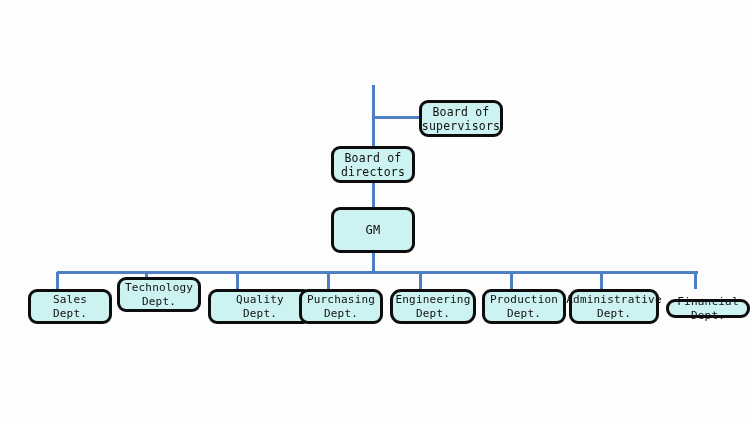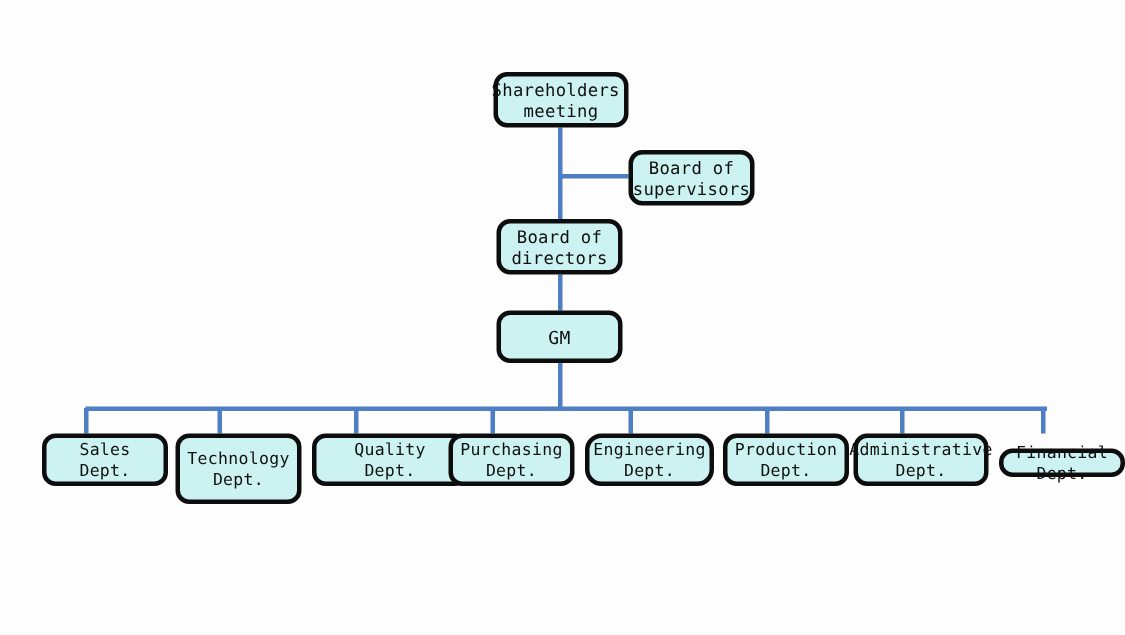--- a/index.html
+++ b/index.html
@@ -59,35 +59,33 @@
       <div class="conn v" style="left: 56px; top: 272px; height: 17px;"></div>
       <div class="conn v" style="left: 145px; top: 272px; height: 17px;"></div>
       <div class="conn v" style="left: 236px; top: 272px; height: 17px;"></div>
       <div class="conn v" style="left: 327px; top: 272px; height: 17px;"></div>
       <div class="conn v" style="left: 419px; top: 272px; height: 17px;"></div>
       <div class="conn v" style="left: 510px; top: 272px; height: 17px;"></div>
       <div class="conn v" style="left: 600px; top: 272px; height: 17px;"></div>
       <div class="conn v" style="left: 694px; top: 272px; height: 17px;"></div>
     </div>
 
-  <div class="node top" id="node-shareholders" style="left: 329px; top: 48px; width: 90px; height: 37px;">Shareholders'
-meeting</div>
 
   <div class="node top" id="node-supervisors" style="left: 419px; top: 100px; width: 84px; height: 37px;">Board of
 supervisors</div>
 
   <div class="node top" id="node-directors" style="left: 331px; top: 146px; width: 84px; height: 37px;">Board of
 directors</div>
 
-  <div class="node gm" id="node-gm" style="left: 331px; top: 207px; width: 84px; height: 35px;">GM</div>
+  <div class="node gm" id="node-gm" style="left: 331px; top: 207px; width: 84px; height: 46px;">GM</div>
 
   <div id="department-layer">
       <div class="node dept" style="left: 16px; top: 289px; width: 84px; height: 35px;">Sales
 Dept.</div>
-      <div class="node dept" style="left: 105px; top: 289px; width: 84px; height: 47px;">Technology
+      <div class="node dept" style="left: 105px; top: 277px; width: 84px; height: 35px;">Technology
 Dept.</div>
       <div class="node dept" style="left: 196px; top: 289px; width: 104px; height: 35px;">Quality
 Dept.</div>
       <div class="node dept" style="left: 287px; top: 289px; width: 84px; height: 35px;">Purchasing
 Dept.</div>
       <div class="node dept" style="left: 378px; top: 289px; width: 86px; height: 35px; border-radius: 11px;">Engineering
 Dept.</div>
       <div class="node dept" style="left: 470px; top: 289px; width: 84px; height: 35px;">Production
 Dept.</div>
       <div class="node dept" style="left: 557px; top: 289px; width: 90px; height: 35px;">Administrative

